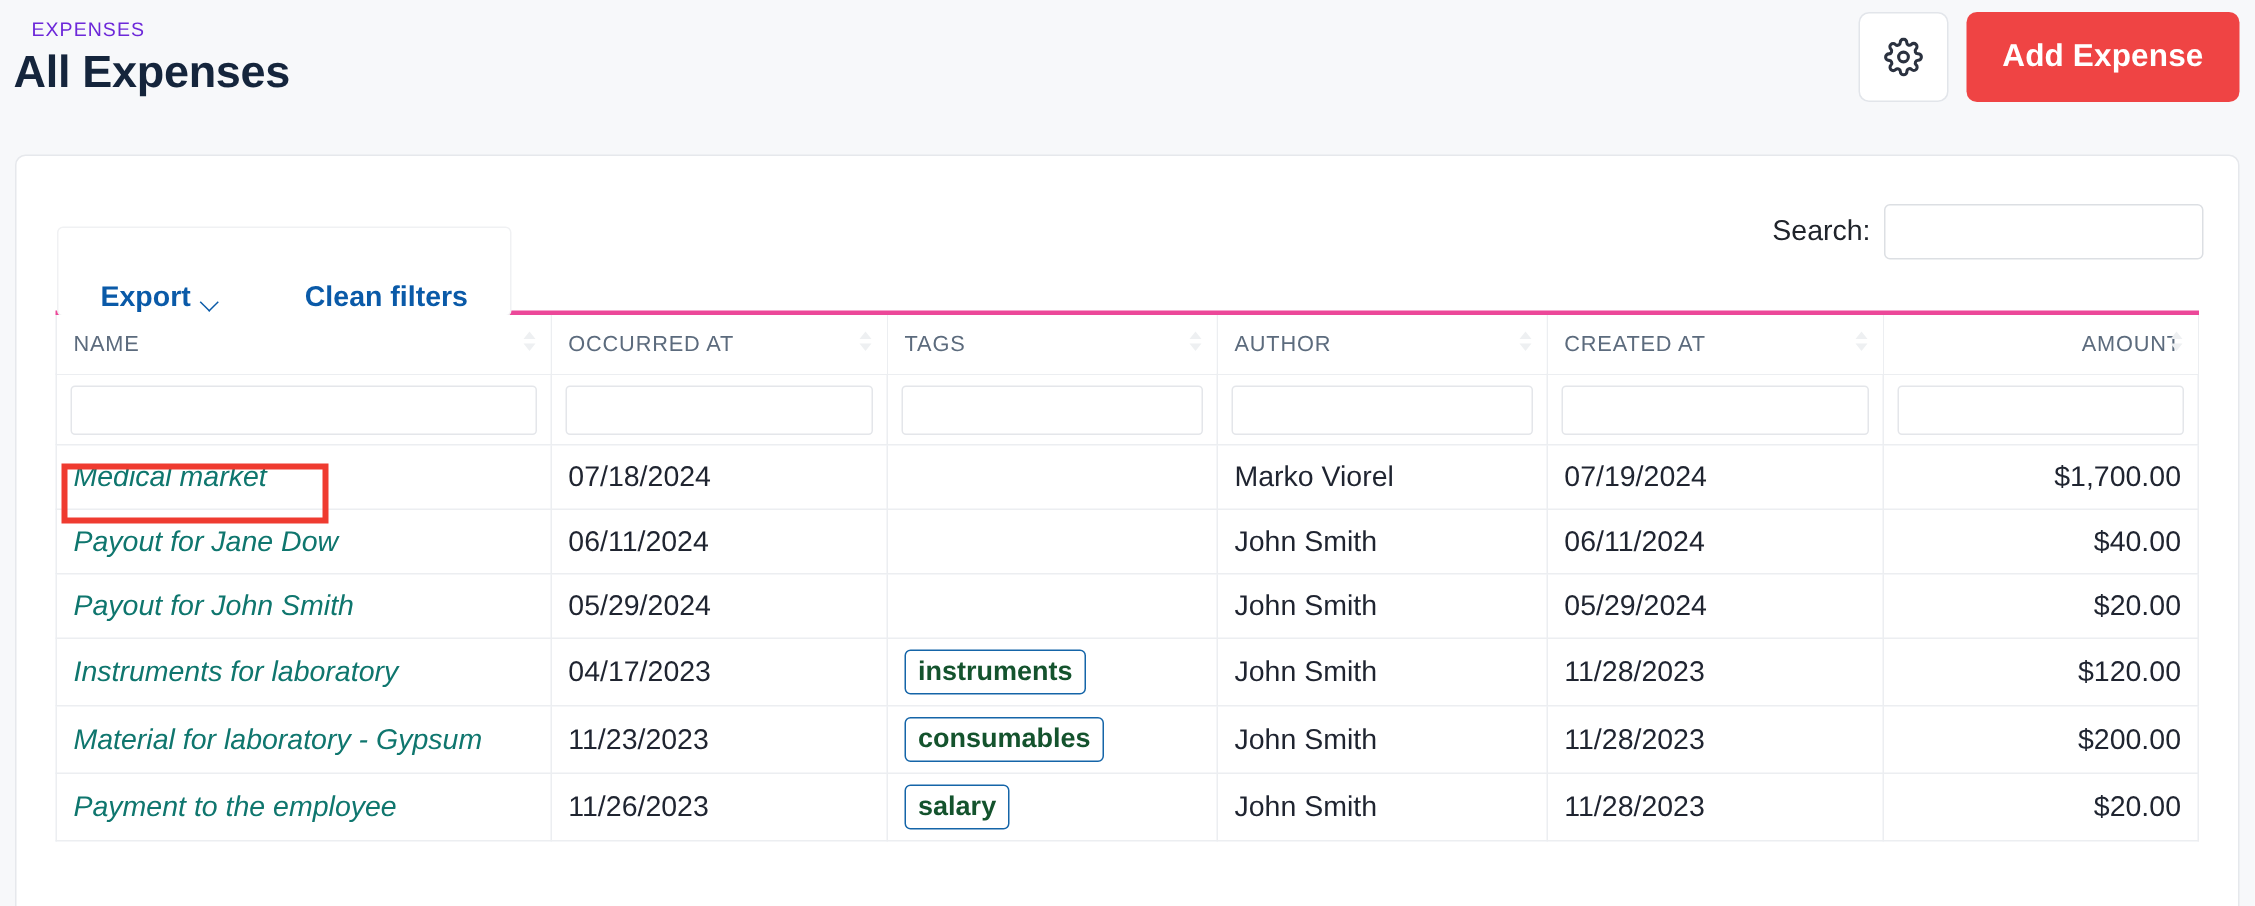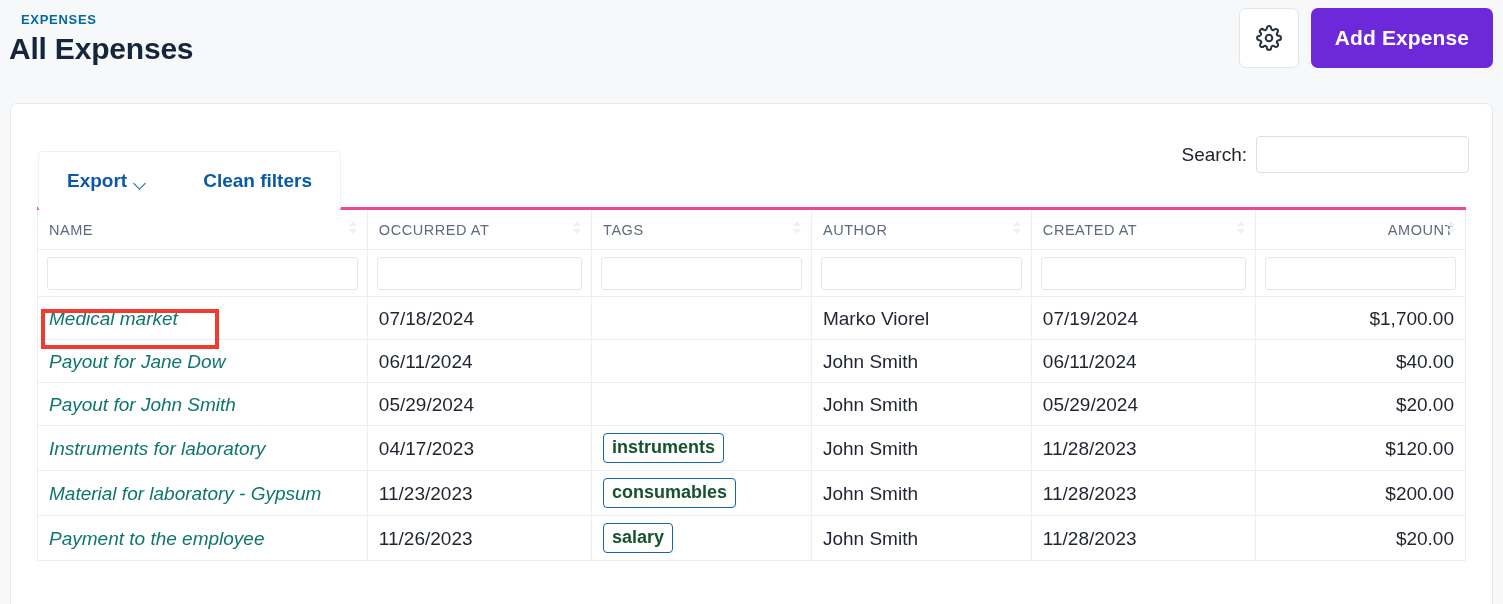--- a/index.html
+++ b/index.html
@@ -14,22 +14,22 @@
   
   .page-header {
     position: relative;
     height: 103px;
     padding: 12px 0 0 8px;
     background: #f7f8fa;
   }
   .eyebrow {
     font-size: 13px;
     letter-spacing: 0.7px;
-    font-weight: 700;
-    color: #0369a1;
+    font-weight: 400;
+    color: #6d28d9;
     margin: 0 0 1px 2px;
     line-height: 16px;
     padding-left: 11px;
   }
   .page-title {
     font-size: 30px;
     font-weight: 700;
     color: #15253c;
     margin: 0 0 0 1px;
     line-height: 40px;
@@ -49,21 +49,21 @@
     border-radius: 7px;
     display: flex; align-items: center; justify-content: center;
     cursor: pointer;
     padding: 0;
   }
   .icon-btn svg { display: block; }
   .primary-btn {
     height: 60px;
     min-width: 178px;
     padding: 0 24px;
-    background: #6d28d9;
+    background: #ef4444;
     color: #ffffff;
     border: none;
     border-radius: 7px;
     font-size: 21px;
     font-weight: 700;
     font-family: "Liberation Sans", sans-serif;
     cursor: pointer;
     letter-spacing: 0.1px;
   }
 
@@ -82,21 +82,21 @@
   
   .toolbar {
     position: relative;
     height: 103px;
     padding: 0;
   }
   .btn-group {
     position: absolute;
     left: 27px; top: 47px;
     display: flex;
-    align-items: center;
+    align-items: flex-end;
     border: 1px solid #f0f1f3;
     border-radius: 4px;
     height: 60px;
     background: #fff;
   }
   .tb-btn {
     display: flex;
     align-items: center;
     gap: 8px;
     padding: 0 28px;

